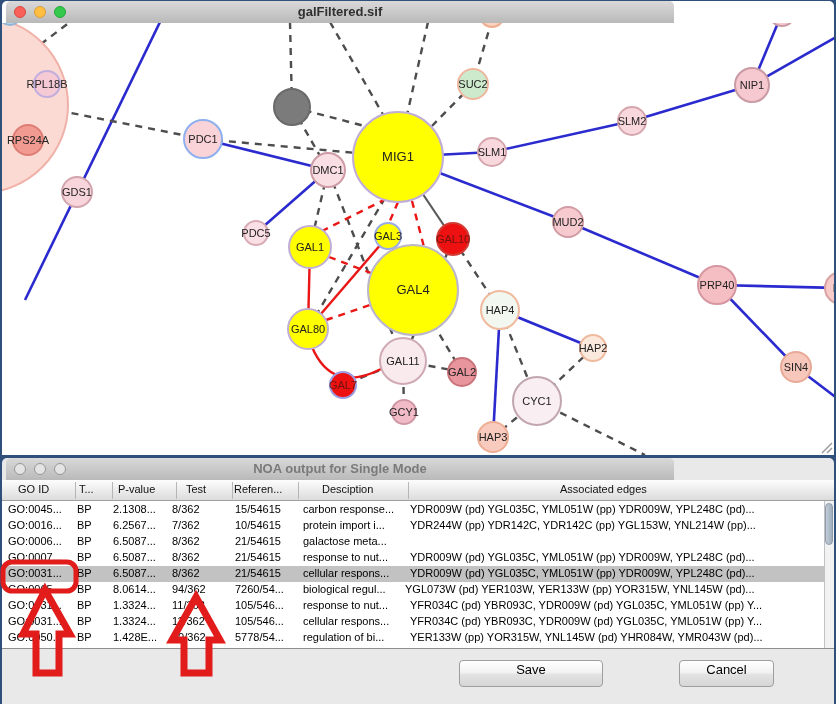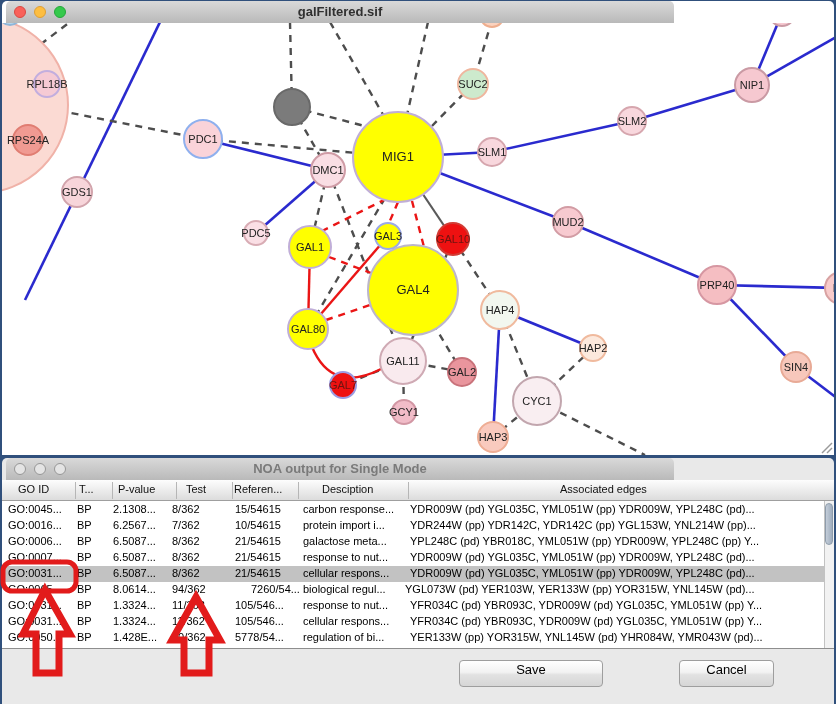--- a/index.html
+++ b/index.html
@@ -220,21 +220,20 @@
       <span style="left: 301px;">protein import i...</span>
       <span style="left: 408px;">YDR244W (pp) YDR142C, YDR142C (pp) YGL153W, YNL214W (pp)...</span>
     </div>
     <div class="trow" style="top: 33px;">
       <span style="left: 6px;">GO:0006...</span>
       <span style="left: 75px;">BP</span>
       <span style="left: 111px;">6.5087...</span>
       <span style="left: 170px;">8/362</span>
       <span style="left: 233px;">21/54615</span>
       <span style="left: 301px;">galactose meta...</span>
-      <span style="left: 408px;">YPL248C (pd) YBR018C, YML051W (pp) YDR009W, YPL248C (pp) Y...</span>
     </div>
     <div class="trow" style="top: 49px;">
       <span style="left: 6px;">GO:0007...</span>
       <span style="left: 75px;">BP</span>
       <span style="left: 111px;">6.5087...</span>
       <span style="left: 170px;">8/362</span>
       <span style="left: 233px;">21/54615</span>
       <span style="left: 301px;">response to nut...</span>
       <span style="left: 408px;">YDR009W (pd) YGL035C, YML051W (pp) YDR009W, YPL248C (pd)...</span>
     </div>
@@ -245,21 +244,21 @@
       <span style="left: 170px;">8/362</span>
       <span style="left: 233px;">21/54615</span>
       <span style="left: 301px;">cellular respons...</span>
       <span style="left: 408px;">YDR009W (pd) YGL035C, YML051W (pp) YDR009W, YPL248C (pd)...</span>
     </div>
     <div class="trow" style="top: 81px;">
       <span style="left: 6px;">GO:0065...</span>
       <span style="left: 75px;">BP</span>
       <span style="left: 111px;">8.0614...</span>
       <span style="left: 170px;">94/362</span>
-      <span style="left: 249px; text-align: right;">7260/54...</span>
+      <span style="left: 233px; text-align: right;">7260/54...</span>
       <span style="left: 301px;">biological regul...</span>
       <span style="left: 403px;">YGL073W (pd) YER103W, YER133W (pp) YOR315W, YNL145W (pd)...</span>
     </div>
     <div class="trow" style="top: 97px;">
       <span style="left: 6px;">GO:0031...</span>
       <span style="left: 75px;">BP</span>
       <span style="left: 111px;">1.3324...</span>
       <span style="left: 170px;">11/362</span>
       <span style="left: 233px;">105/546...</span>
       <span style="left: 301px;">response to nut...</span>

